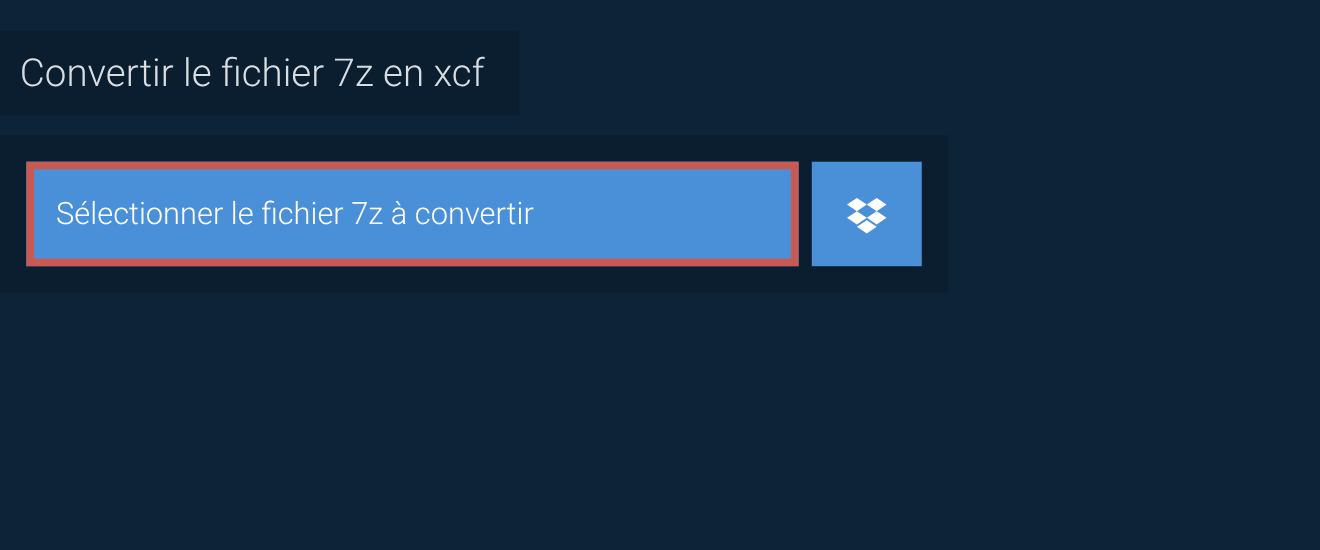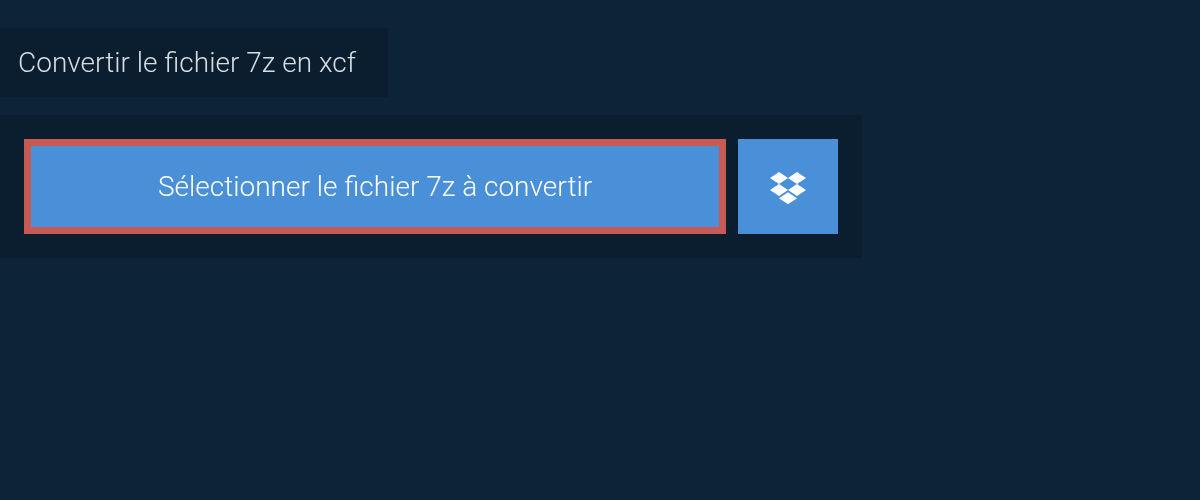--- a/index.html
+++ b/index.html
@@ -15,42 +15,42 @@
       overflow: hidden;
     }
     .header-tab {
       background-color: #0a1e30;
       display: inline-block;
       padding: 18px 32px 18px 18px;
       margin-top: 28px;
     }
     .header-tab-text {
       color: #d8dde2;
-      font-size: 28px;
+      font-size: 35px;
       font-weight: 300;
     }
     .upload-panel {
       background-color: #0a1e30;
       padding: 24px;
       margin-top: 18px;
       width: 862px;
       display: flex;
       gap: 12px;
     }
     .select-button {
       flex: 1;
       background-color: #4a90d9;
       border: 7px solid #c85a54;
       color: #ffffff;
       font-size: 28px;
       font-weight: 300;
       padding: 24px 20px;
       display: flex;
       align-items: center;
-      justify-content: center;
+      justify-content: flex-start;
       cursor: pointer;
     }
     .dropbox-button {
       width: 100px;
       background-color: #4a90d9;
       display: flex;
       align-items: center;
       justify-content: center;
       cursor: pointer;
     }

